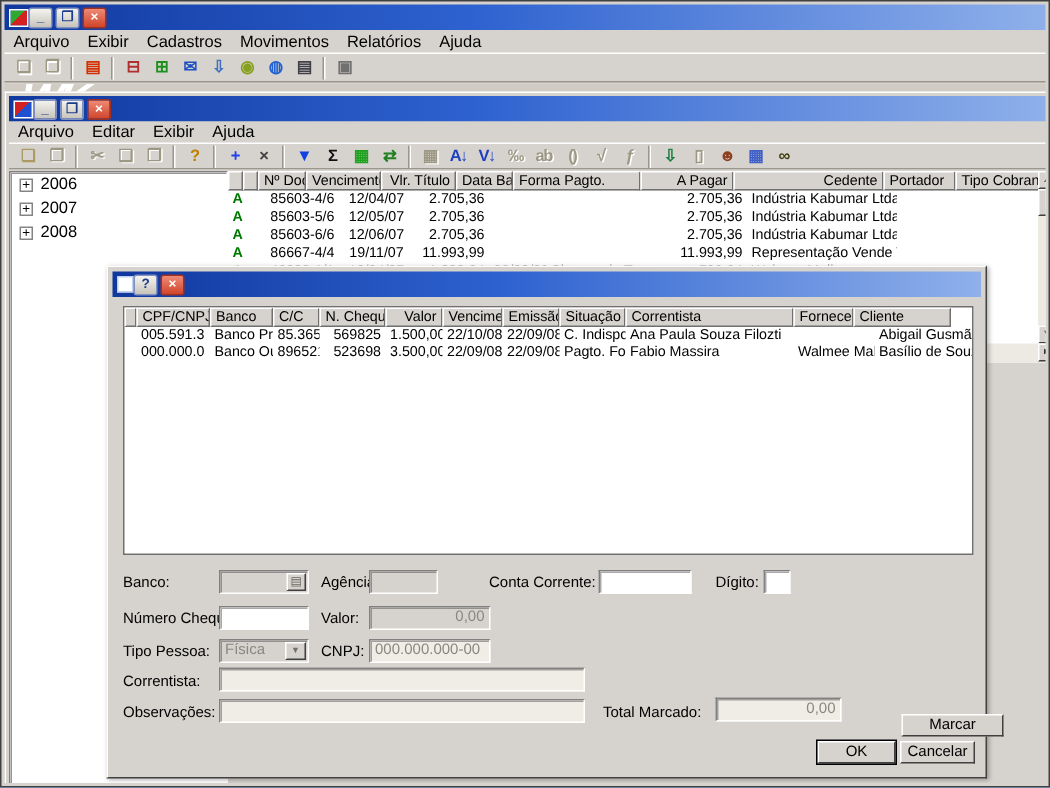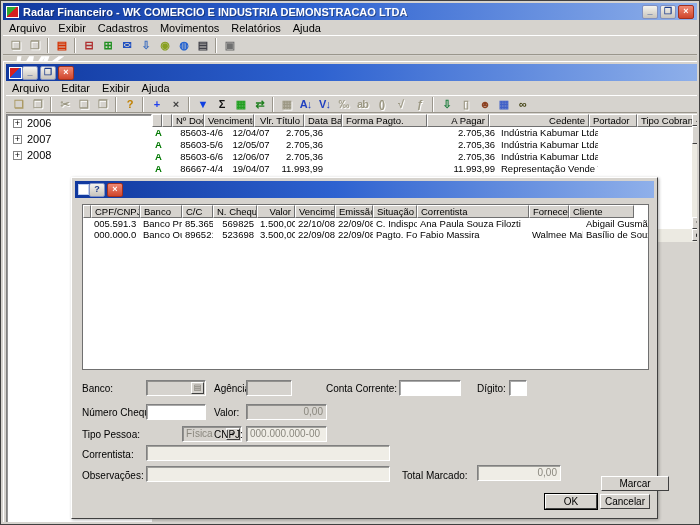--- a/index.html
+++ b/index.html
@@ -109,21 +109,20 @@
   .btn.default{outline:1px solid #000;}
 </style>
 </head>
 <body>
 
 <div id="screen">
   <div>
 
     <div class="titlebar" id="main-titlebar">
       <span class="app-icon"></span>
-      <span class="title-text">Radar Financeiro - WK COMERCIO E INDUSTRIA DEMONSTRACAO LTDA</span>
       <span class="caption-buttons">
         <span class="cbtn">_</span>
         <span class="cbtn">❐</span>
         <span class="cbtn close">×</span>
       </span>
     </div>
 
     <div class="menubar" id="main-menubar">
         <span class="menu-item">Arquivo</span>
         <span class="menu-item">Exibir</span>
@@ -270,21 +269,21 @@
                   <div class="gc" style="width: 72px; text-align: left;"></div>
                   <div class="gc" style="width: 62px; text-align: right;">2.705,36</div>
                   <div class="gc" style="width: 100px; text-align: left;">Indústria Kabumar Ltda.</div>
                   <div class="gc" style="width: 48px; text-align: left;"></div>
                   <div class="gc" style="width: 60px; text-align: left;"></div>
                 </div>
                 <div class="grow">
                   <div class="gc status" style="width: 10px; text-align: center;">A</div>
                   <div class="gc" style="width: 10px; text-align: center;"></div>
                   <div class="gc" style="width: 54px; text-align: right;">86667-4/4</div>
-                  <div class="gc" style="width: 50px; text-align: center;">19/04/07</div>
+                  <div class="gc" style="width: 50px; text-align: center;">19/11/07</div>
                   <div class="gc" style="width: 50px; text-align: right;">11.993,99</div>
                   <div class="gc" style="width: 38px; text-align: center;"></div>
                   <div class="gc" style="width: 72px; text-align: left;"></div>
                   <div class="gc" style="width: 62px; text-align: right;">11.993,99</div>
                   <div class="gc" style="width: 100px; text-align: left;">Representação Vende Tudo</div>
                   <div class="gc" style="width: 48px; text-align: left;"></div>
                   <div class="gc" style="width: 60px; text-align: left;"></div>
                 </div>
                 <div class="grow">
                   <div class="gc status" style="width: 10px; text-align: center;">A</div>
@@ -380,21 +379,21 @@
         <div class="fld" style="left:327px;top:202px;width:62px;"></div>
         <div class="dlg-label" style="left:405px;top:205px;">Dígito:</div>
         <div class="fld" style="left:437px;top:202px;width:18px;"></div>
 
         <div class="dlg-label" style="left:10px;top:229px;">Número Cheque:</div>
         <div class="fld" style="left:74px;top:226px;width:60px;"></div>
         <div class="dlg-label" style="left:142px;top:229px;">Valor:</div>
         <div class="fld gray num" style="left:174px;top:226px;width:81px;">0,00</div>
 
         <div class="dlg-label" style="left:10px;top:251px;">Tipo Pessoa:</div>
-        <div class="fld gray" style="left:74px;top:248px;width:60px;margin-left:36px;">
+        <div class="fld gray" style="left:74px;top:248px;width:60px;">
           <span>Física</span>
           <span class="drop-btn">▼</span>
         </div>
         <div class="dlg-label" style="left:142px;top:251px;">CNPJ:</div>
         <div class="fld lite" style="left:174px;top:248px;width:81px;">000.000.000-00</div>
 
         <div class="dlg-label" style="left:10px;top:271px;">Correntista:</div>
         <div class="fld lite" style="left:74px;top:267px;width:244px;"></div>
         <div class="dlg-label" style="left:10px;top:292px;">Observações:</div>
         <div class="fld lite" style="left:74px;top:288px;width:244px;"></div>

